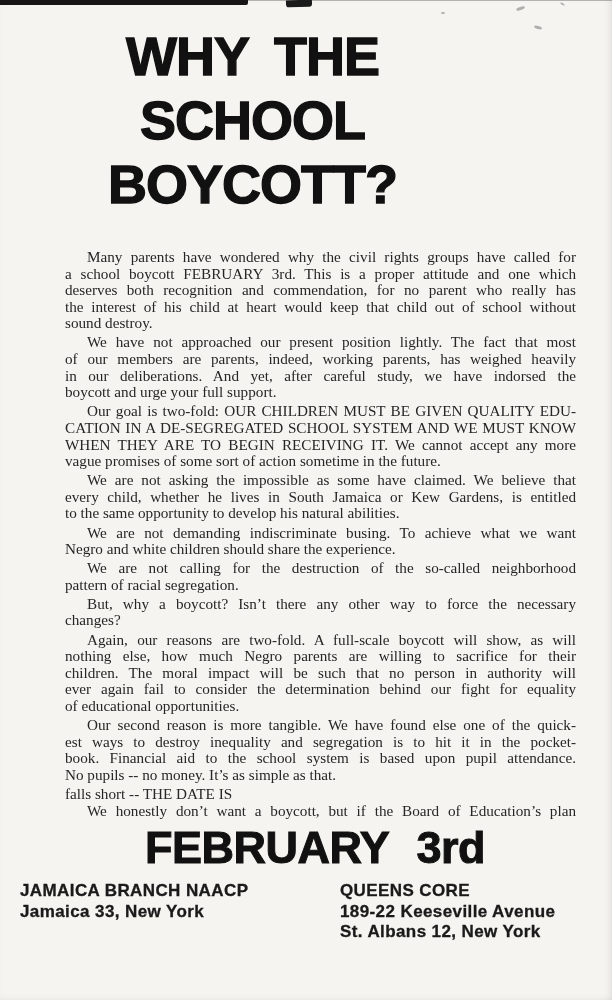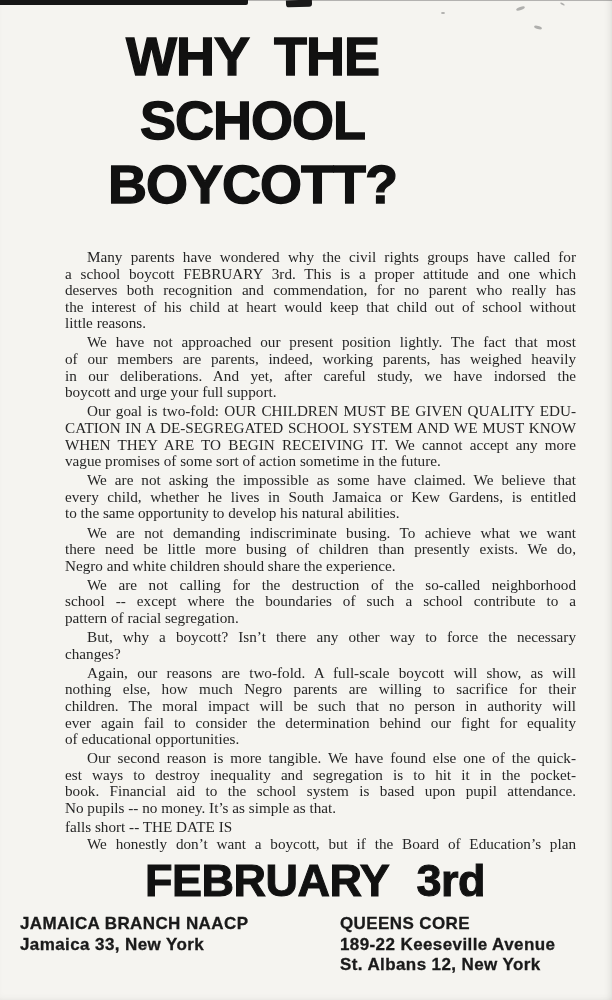--- a/index.html
+++ b/index.html
@@ -110,47 +110,45 @@
     <span style="display:block">WHY THE</span>
     <span style="display:block">SCHOOL BOYCOTT?</span>
   </h1>
 
   <div class="body-text">
       <div class="para">
         <div class="pline first">Many parents have wondered why the civil rights groups have called for</div>
         <div class="pline">a school boycott FEBRUARY 3rd. This is a proper attitude and one which</div>
         <div class="pline">deserves both recognition and commendation, for no parent who really has</div>
         <div class="pline">the interest of his child at heart would keep that child out of school without</div>
-        <div class="pline last">little reasons.</div>
+        <div class="pline last">sound destroy.</div>
       </div>
       <div class="para">
         <div class="pline first">We have not approached our present position lightly. The fact that most</div>
         <div class="pline">of our members are parents, indeed, working parents, has weighed heavily</div>
         <div class="pline">in our deliberations. And yet, after careful study, we have indorsed the</div>
         <div class="pline last">boycott and urge your full support.</div>
       </div>
       <div class="para">
         <div class="pline first">Our goal is two-fold: OUR CHILDREN MUST BE GIVEN QUALITY EDU-</div>
         <div class="pline">CATION IN A DE-SEGREGATED SCHOOL SYSTEM AND WE MUST KNOW</div>
         <div class="pline">WHEN THEY ARE TO BEGIN RECEIVING IT. We cannot accept any more</div>
         <div class="pline last">vague promises of some sort of action sometime in the future.</div>
       </div>
       <div class="para">
         <div class="pline first">We are not asking the impossible as some have claimed. We believe that</div>
         <div class="pline">every child, whether he lives in South Jamaica or Kew Gardens, is entitled</div>
         <div class="pline last">to the same opportunity to develop his natural abilities.</div>
       </div>
       <div class="para">
         <div class="pline first">We are not demanding indiscriminate busing. To achieve what we want</div>
-        <div class="pline">there need be little more busing of children than presently exists. We do,</div>
         <div class="pline last">Negro and white children should share the experience.</div>
       </div>
       <div class="para">
         <div class="pline first">We are not calling for the destruction of the  so-called neighborhood</div>
-        <div class="pline">school -- except where the boundaries of such a school contribute to a</div>
         <div class="pline last">pattern of racial segregation.</div>
       </div>
       <div class="para">
         <div class="pline first">But, why a boycott? Isn’t there any other way to force the necessary</div>
         <div class="pline last">changes?</div>
       </div>
       <div class="para">
         <div class="pline first">Again, our reasons are two-fold. A full-scale boycott will show, as will</div>
         <div class="pline">nothing else, how much Negro parents are willing to sacrifice for their</div>
         <div class="pline">children. The moral impact will be such that no person in authority will</div>

